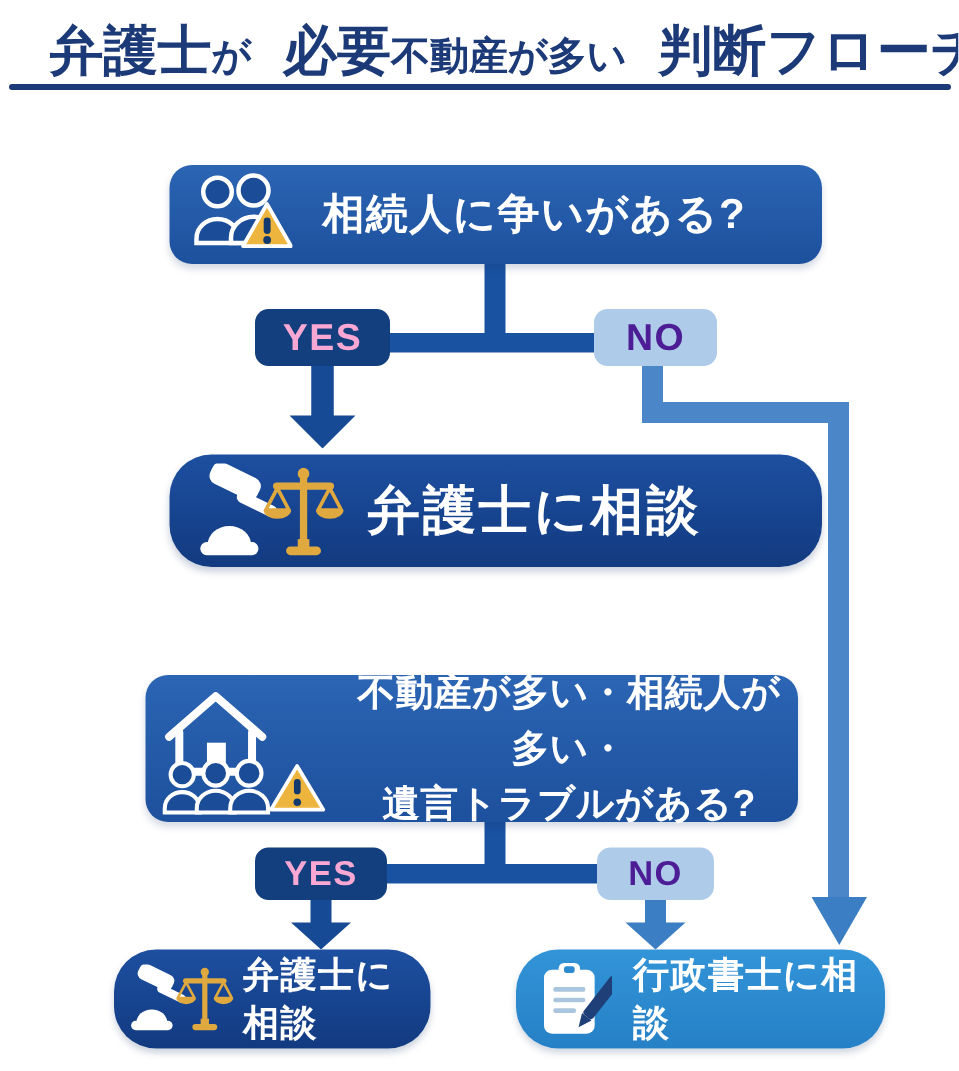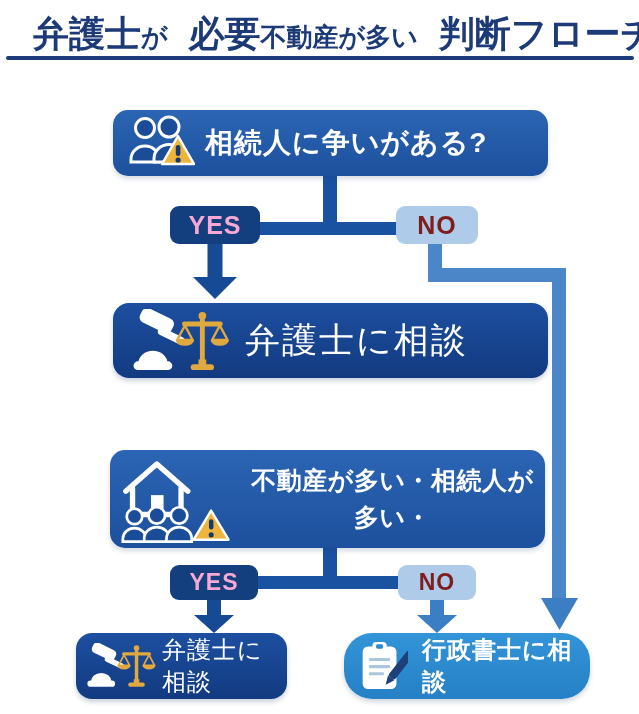--- a/index.html
+++ b/index.html
@@ -23,53 +23,53 @@
   }
   
   .qbox{
     position:absolute; border-radius:15px;
     background:linear-gradient(180deg,#2b65b4 0%, #1d509d 100%);
     display:flex; align-items:center;
     box-shadow:0 3px 5px rgba(20,50,100,.18);
     color:#fff; font-weight:bold;
   }
   .navybox{
-    position:absolute; border-radius:16px;
+    position:absolute; border-radius:28px;
     background:linear-gradient(180deg,#1d4fa0 0%, #123a80 100%);
     display:flex; align-items:center;
     box-shadow:0 3px 5px rgba(20,50,100,.22);
-    color:#fff; font-weight:normal;
+    color:#fff; font-weight:bold;
   }
   .brightbox{
     position:absolute; border-radius:14px;
     background:linear-gradient(180deg,#3394d8 0%, #2680c6 100%);
     display:flex; align-items:center;
     box-shadow:0 3px 5px rgba(20,50,100,.2);
     color:#fff; font-weight:bold;
   }
   .yesbox{
     position:absolute; background:#133f7e; border-radius:9px;
     display:flex; align-items:center; justify-content:center;
     color:#f9a8d4; font-weight:900; letter-spacing:1px;
   }
   .nobox{
     position:absolute; background:#aecbe9; border-radius:9px;
     display:flex; align-items:center; justify-content:center;
-    color:#7f1d1d; font-weight:900; letter-spacing:1px;
+    color:#4c1d95; font-weight:900; letter-spacing:1px;
   }
   
   .conn{ position:absolute; background:#1a52a2; }
   .conn-light{ position:absolute; background:#4a86c8; }
   .arrow-svg{ position:absolute; display:block; }
   
   .q1{ left:113px; top:110px; width:435px; height:66px; padding-left:16px; font-size:28px; }
-  .q1 .txt{ margin-left:10px; letter-spacing:1px; }
+  .q1 .txt{ margin-left:20px; letter-spacing:1px; }
   .consult-main{ left:113px; top:303px; width:435px; height:75px; padding-left:18px; font-size:35px; }
   .consult-main .txt{ margin-left:12px; letter-spacing:2px; }
-  .q2{ left:110px; top:450px; width:435px; height:98px; padding-left:8px; font-size:25px; }
+  .q2{ left:97px; top:450px; width:435px; height:98px; padding-left:8px; font-size:25px; }
   .q2 .txt2{ flex:1; text-align:center; line-height:37px; letter-spacing:0.5px; padding-right:6px;}
   .yes1{ left:170px; top:206px; width:90px; height:38px; font-size:25px; }
   .no1 { left:396px; top:206px; width:82px; height:38px; font-size:25px; }
   .yes2{ left:170px; top:565px; width:88px; height:35px; font-size:23px; }
   .no2 { left:398px; top:565px; width:78px; height:35px; font-size:23px; }
   .consult-left { left:76px;  top:633px; width:211px; height:66px; padding-left:10px; font-size:24px; }
   .consult-left .txt{ margin-left:4px; letter-spacing:1px; }
   .consult-right{ left:344px; top:633px; width:246px; height:66px; padding-left:16px; font-size:24px;border-radius:28px; }
   .consult-right .txt{ margin-left:14px; letter-spacing:1px; }
   .icon{ flex:0 0 auto; display:block; }
@@ -176,20 +176,21 @@
         <path d="M27 90 v-3 a13 12 0 0 1 26 0 v3 z"></path>
         <circle cx="63" cy="63" r="8.5"></circle>
         <path d="M50 90 v-3 a13 12 0 0 1 26 0 v3 z"></path>
       </g>
       <path d="M96 58 L114 88 H78 Z" fill="#edb53d" stroke="#ffffff" stroke-width="2.5" stroke-linejoin="round"></path>
       <rect x="93.8" y="67" width="4.6" height="10.5" rx="2.3" fill="#123a6e"></rect>
       <circle cx="96.1" cy="83" r="2.6" fill="#123a6e"></circle>
     </svg>
     <div class="txt2">
       <div>不動産が多い・相続人が多い・</div>
+      <div>遺言トラブルがある?</div>
     </div>
   </div>
 
   <div class="yesbox yes2">YES</div>
   <div class="nobox no2">NO</div>
 
   <div class="navybox consult-left">
     <svg class="icon" width="72" height="46" viewBox="0 0 104 66">
       <use href="#gavel-scales"></use>
     </svg>

